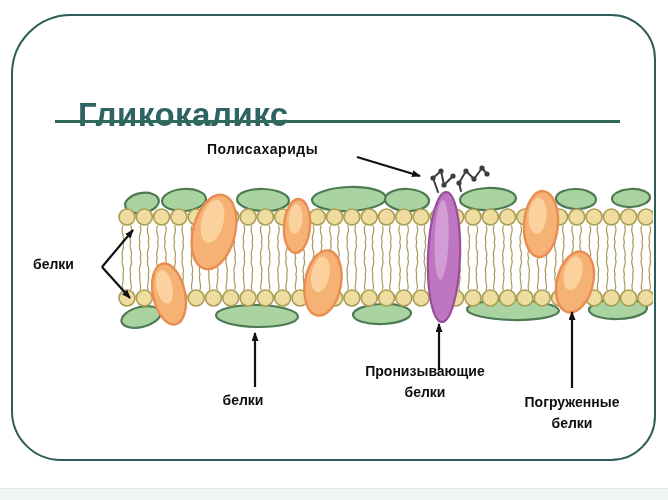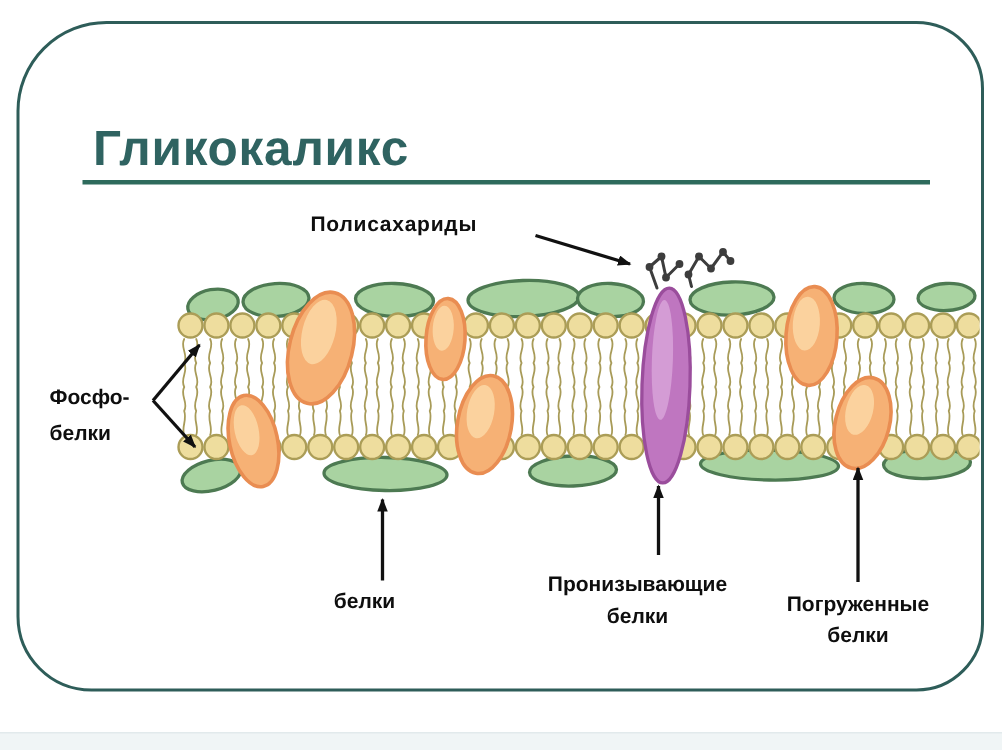--- a/index.html
+++ b/index.html
@@ -12,39 +12,39 @@
     position:absolute;left:11px;top:14px;width:641px;height:443px;
     border:2.5px solid var(--c-border-teal,#2e5d59);
     border-radius:60px 45px 45px 50px;
     background:#ffffff;
   }
   .bottom-strip{
     position:absolute;left:0;bottom:0;width:668px;height:11px;
     background:#f0f5f6;border-top:1px solid #e2eaec;
   }
   .slide-title{
-    position:absolute;left:62px;top:80px;margin:0;
+    position:absolute;left:62px;top:80px;margin:16px;
     font-size:33px;font-weight:bold;letter-spacing:0.5px;
     color:var(--c-title-teal,#2f6361);
   }
   .title-underline{
     position:absolute;left:55px;top:120px;width:565px;height:3px;
     background:var(--c-underline-green,#2e6b5c);
   }
   .diagram-svg{position:absolute;left:0;top:0;}
   .lbl{
     position:absolute;font-weight:bold;color:var(--c-label-black,#0e0e0e);
     font-size:14px;line-height:22px;white-space:nowrap;
   }
   .lbl span{display:block;}
   .lbl.center{text-align:center;white-space:normal;}
   #lbl-polysaccharides{left:207px;top:138px;letter-spacing:0.5px;}
   #lbl-phospholipids{left:33px;top:252px;line-height:24px;}
   #lbl-peripheral{left:158px;top:390px;width:170px;line-height:21px;}
-  #lbl-transmembrane{left:340px;top:379px;width:170px;line-height:21px;}
+  #lbl-transmembrane{left:340px;top:361px;width:170px;line-height:21px;}
   #lbl-embedded{left:487px;top:392px;width:170px;line-height:21px;}
 
   
   .head{fill:var(--c-lipid-head-yellow,#eedd9e);stroke:var(--c-lipid-head-outline,#ab9d57);stroke-width:1.6;}
   .tail{fill:none;stroke:var(--c-lipid-tail-olive,#a3964f);stroke-width:1.2;stroke-linecap:round;opacity:.95;}
   .goval{fill:var(--c-membrane-green,#a9d3a1);stroke:var(--c-membrane-green-outline,#4d7a52);stroke-width:2.2;}
   .oprot{fill:var(--c-protein-orange,#f6b175);stroke:var(--c-protein-orange-outline,#e98d52);stroke-width:2.4;}
   .ohl{fill:var(--c-protein-orange-highlight,#fbd8a6);opacity:.85;stroke:none;}
   .pprot{fill:var(--c-protein-purple,#bf76c0);stroke:var(--c-protein-purple-outline,#9a4d9c);stroke-width:2.2;}
   .phl{fill:var(--c-protein-purple-highlight,#d9a6d9);opacity:.8;stroke:none;}
@@ -277,21 +277,20 @@
     <line class="arrow" x1="102" y1="267" x2="130" y2="298" marker-end="url(#arrowhead)"></line>
     <line class="arrow" x1="255" y1="387" x2="255" y2="333" marker-end="url(#arrowhead)"></line>
     <line class="arrow" x1="439" y1="370" x2="439" y2="324" marker-end="url(#arrowhead)"></line>
     <line class="arrow" x1="572" y1="388" x2="572" y2="312" marker-end="url(#arrowhead)"></line>
   </g>
 </svg>
 
 <div class="lbl" id="lbl-polysaccharides">Полисахариды</div>
 
 <div class="lbl" id="lbl-phospholipids">
-  <span>Фосфо-</span>
   <span>белки</span>
 </div>
 
 <div class="lbl center" id="lbl-peripheral">
   <span>белки</span>
 </div>
 
 <div class="lbl center" id="lbl-transmembrane">
   <span>Пронизывающие</span>
   <span>белки</span>

